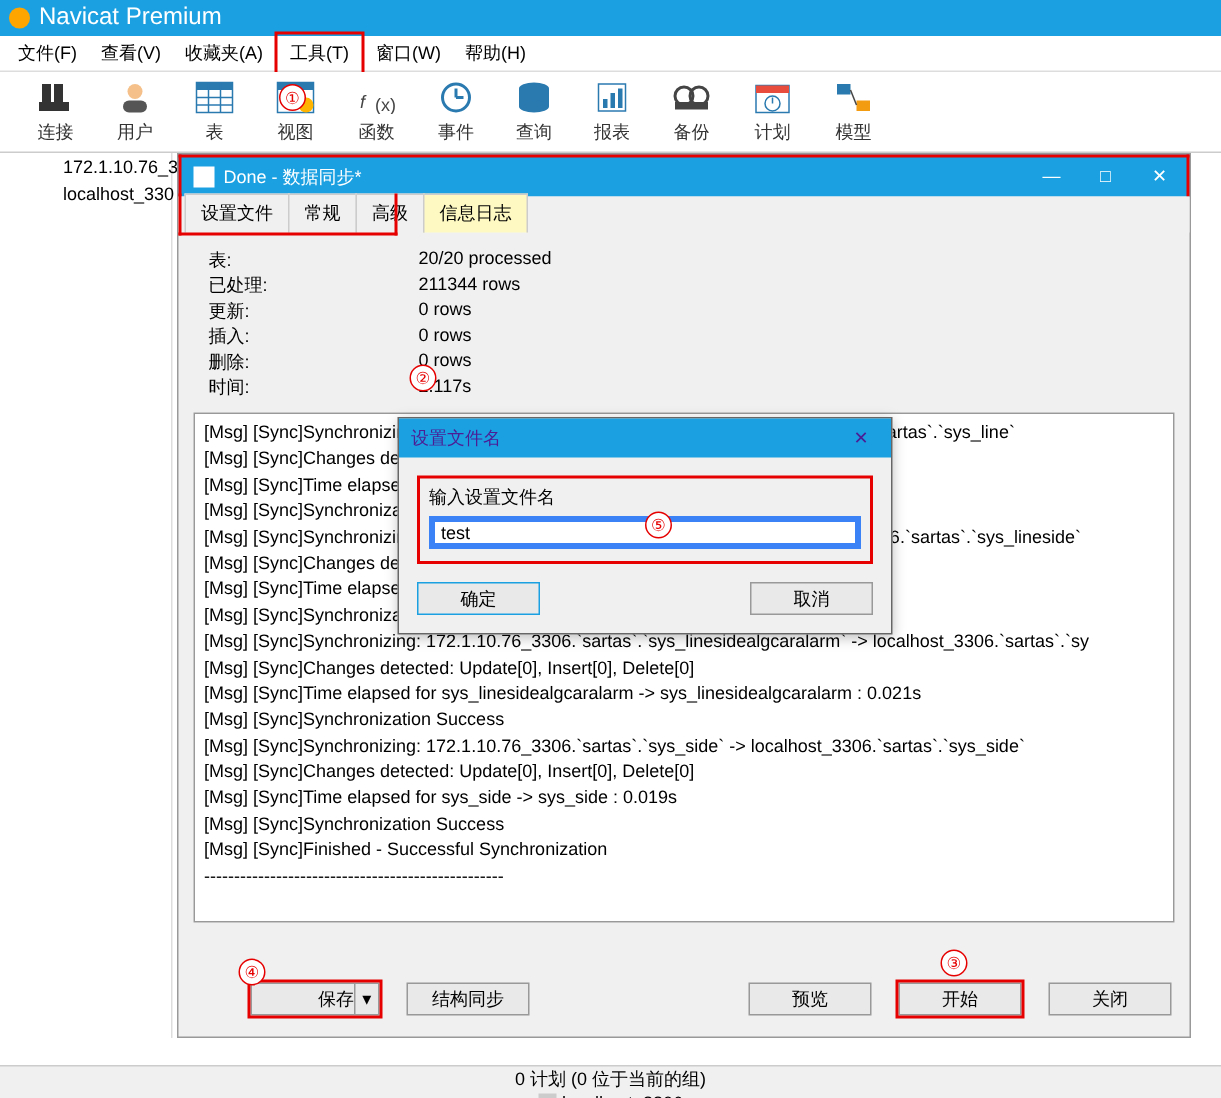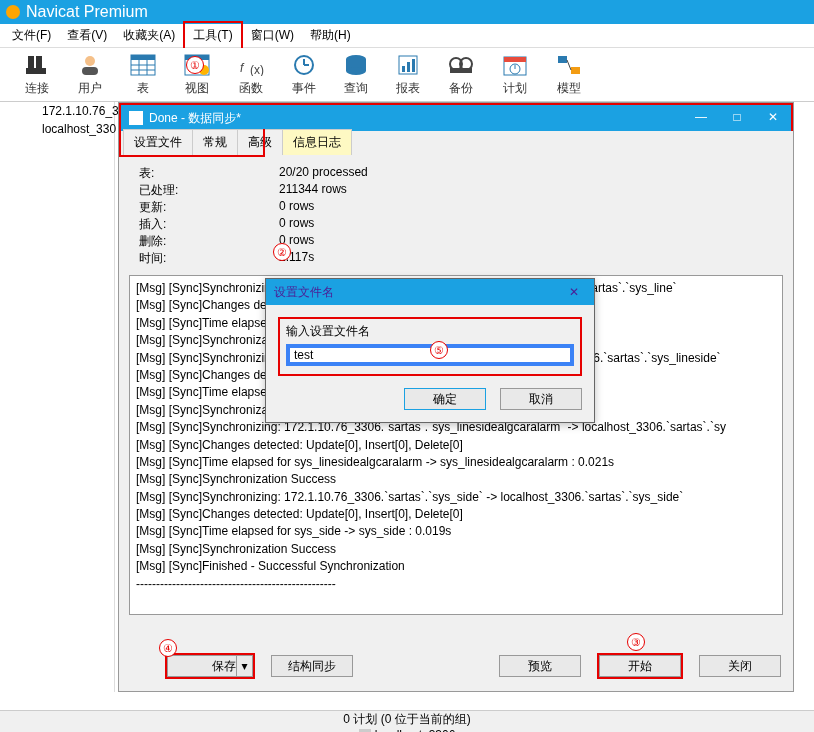--- a/index.html
+++ b/index.html
@@ -59,21 +59,21 @@
 .btn.red-box { outline: 2px solid #e60000; }
 
 
 .save-dialog { position: absolute; left: 265px; top: 278px; width: 330px; background: #f0f0f0; border: 1px solid #666; z-index: 20; box-shadow: 0 2px 8px rgba(0,0,0,.25); }
 .save-dialog .sd-title { height: 26px; background: #1ba1e2; color: #4c1d95; display: flex; align-items: center; padding: 0 8px; justify-content: space-between; }
 .sd-close { width: 24px; height: 20px; display: flex; align-items: center; justify-content: center; }
 .sd-body { padding: 12px; }
 .sd-label-wrap { border: 2px solid #e60000; padding: 4px 6px 8px 6px; position: relative; }
 .sd-label-wrap .sd-label { margin-bottom: 4px; }
 .sd-input { width: 100%; height: 22px; border: 4px solid #3b82f6; padding: 0 4px; outline: none; }
-.sd-buttons { display: flex; gap: 14px; justify-content: flex-end; margin-top: 12px; }
+.sd-buttons { display: flex; gap: 14px; justify-content: space-between; margin-top: 12px; }
 
 
 .statusbar { position: absolute; bottom: 0; left: 0; right: 0; height: 22px; background: #f0f0f0; border-top: 1px solid #ccc; display: flex; align-items: center; padding: 0 6px; flex-direction: column; }
 .statusbar .sep { width: 1px; height: 16px; background: #ccc; }
 
 svg { display: block; }
 </style>
 </head>
 <body>
 

